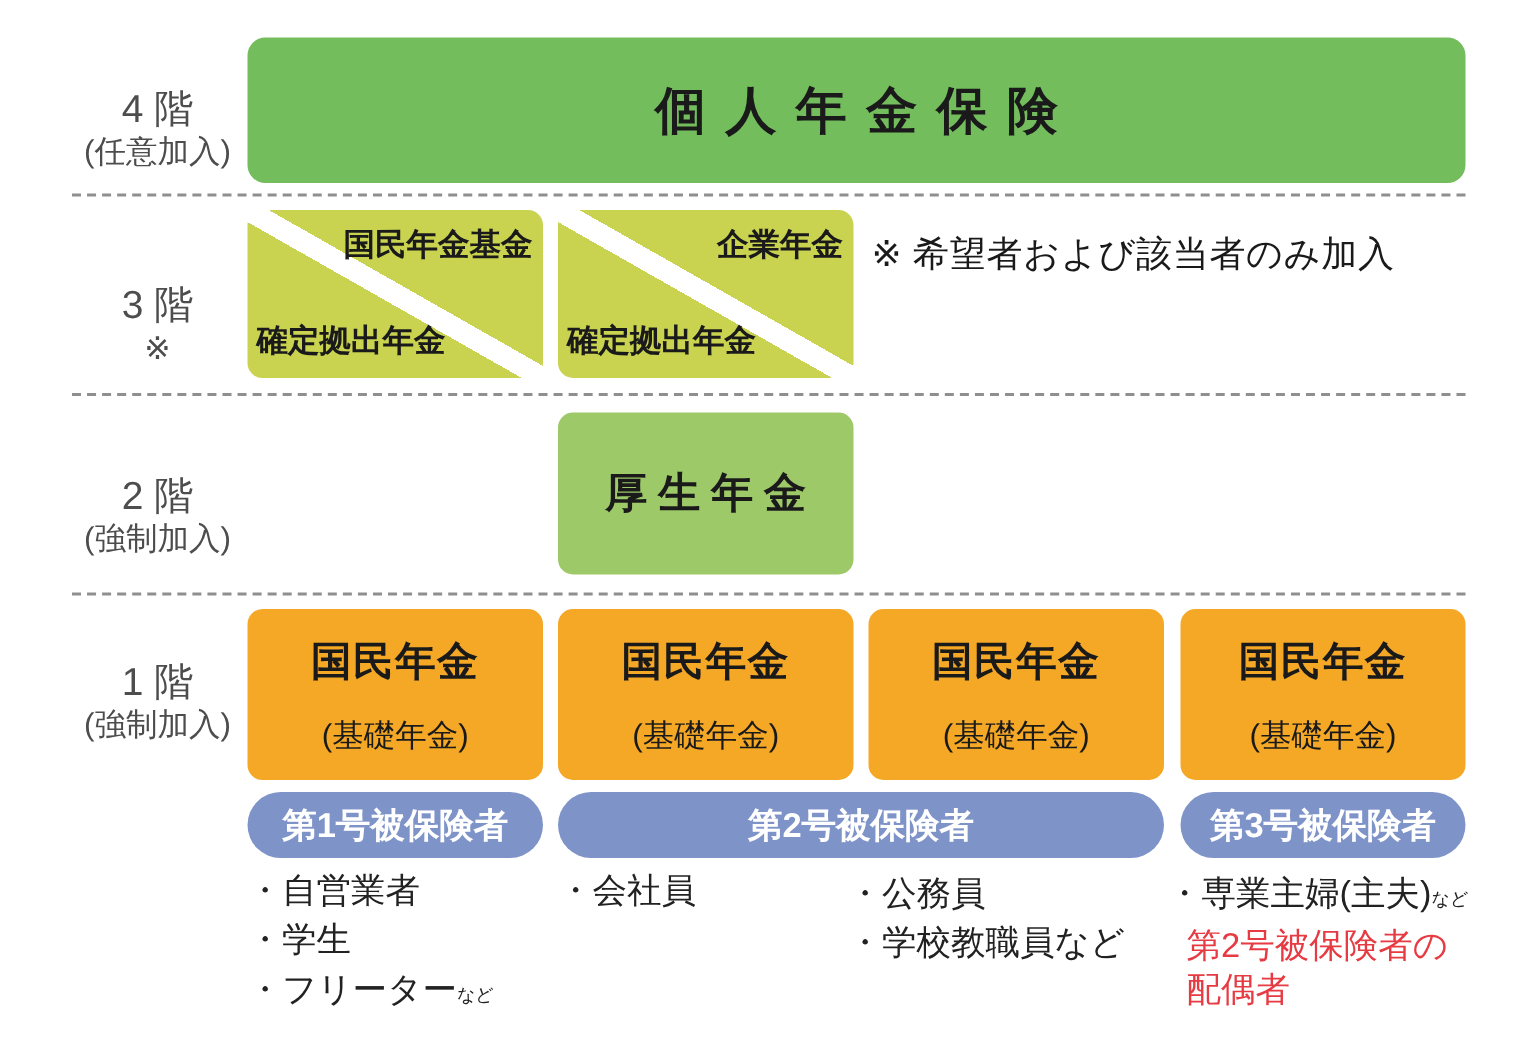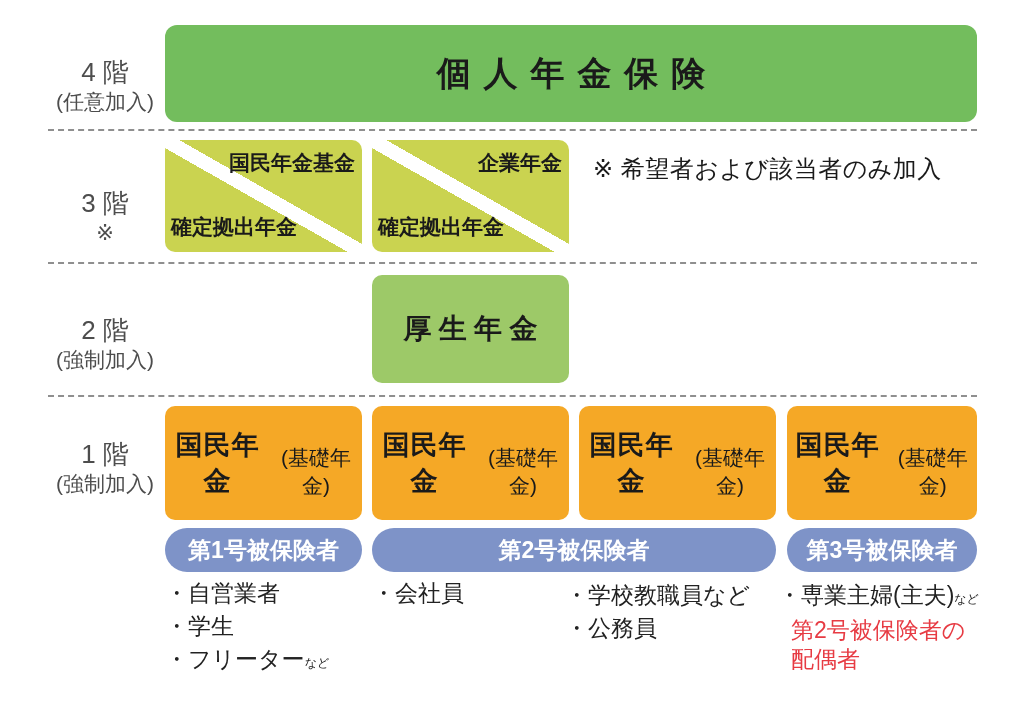--- a/index.html
+++ b/index.html
@@ -30,31 +30,31 @@
   .f3{
     top:140px;height:112px;border-radius:10px;
     background:linear-gradient(to bottom left,
       var(--green-light,#cad350) 0 calc(50% - 7px),
       #ffffff calc(50% - 7px) calc(50% + 7px),
       var(--green-light,#cad350) calc(50% + 7px) 100%);
     padding-left:48px;
   }
   .f3top{position:absolute;top:9px;right:7px;font-size:21px;font-weight:bold;}
   .f3bot{position:absolute;bottom:11px;left:6px;font-size:21px;font-weight:bold;margin-top:16px;}
-  .note{position:absolute;left:581px;top:153px;font-size:24px;letter-spacing:0.02em;margin-left:12px;}
+  .note{position:absolute;left:581px;top:153px;font-size:24px;letter-spacing:0.02em;}
   
   .f2{
     top:275px;height:108px;border-radius:10px;background:var(--green-mid,#9dc968);
     display:flex;align-items:center;justify-content:center;
     font-size:28px;font-weight:bold;letter-spacing:0.26em;text-indent:0.26em;
   }
   
   .f1{
     top:406px;height:114px;border-radius:10px;background:var(--orange,#f5a826);
-    display:flex;flex-direction:row;align-items:center;justify-content:center;text-align:center;
+    display:flex;flex-direction:column;align-items:center;justify-content:center;text-align:center;
   }
   .f1t{font-size:27px;font-weight:bold;letter-spacing:0.04em;}
   .f1s{font-size:21px;margin-top:17px;}
   
   .pill{
     position:absolute;top:528px;height:44px;border-radius:22px;background:var(--blue,#7e93c8);
     color:#ffffff;font-size:23px;font-weight:bold;
     display:flex;align-items:center;justify-content:center;
   }
   .p1{left:165px;width:197px;} .p2{left:372px;width:404px;} .p3{left:787px;width:190px;}
@@ -133,22 +133,22 @@
 
   <div class="mlist l1">
     <div class="mline">・自営業者</div>
     <div class="mline">・学生</div>
     <div class="mline"><span>・フリーター</span><span class="suffix">など</span></div>
   </div>
   <div class="mlist l2">
     <div class="mline">・会社員</div>
   </div>
   <div class="mlist l3">
+    <div class="mline">・公務員</div>
     <div class="mline">・学校教職員など</div>
-    <div class="mline">・公務員</div>
   </div>
   <div class="mlist l4">
     <div class="mline"><span>・専業主婦(主夫)</span><span class="suffix">など</span></div>
     <div class="mline redline">第2号被保険者の</div>
     <div class="mline redline">配偶者</div>
   </div>
 
 </div>
 
 </body></html>

